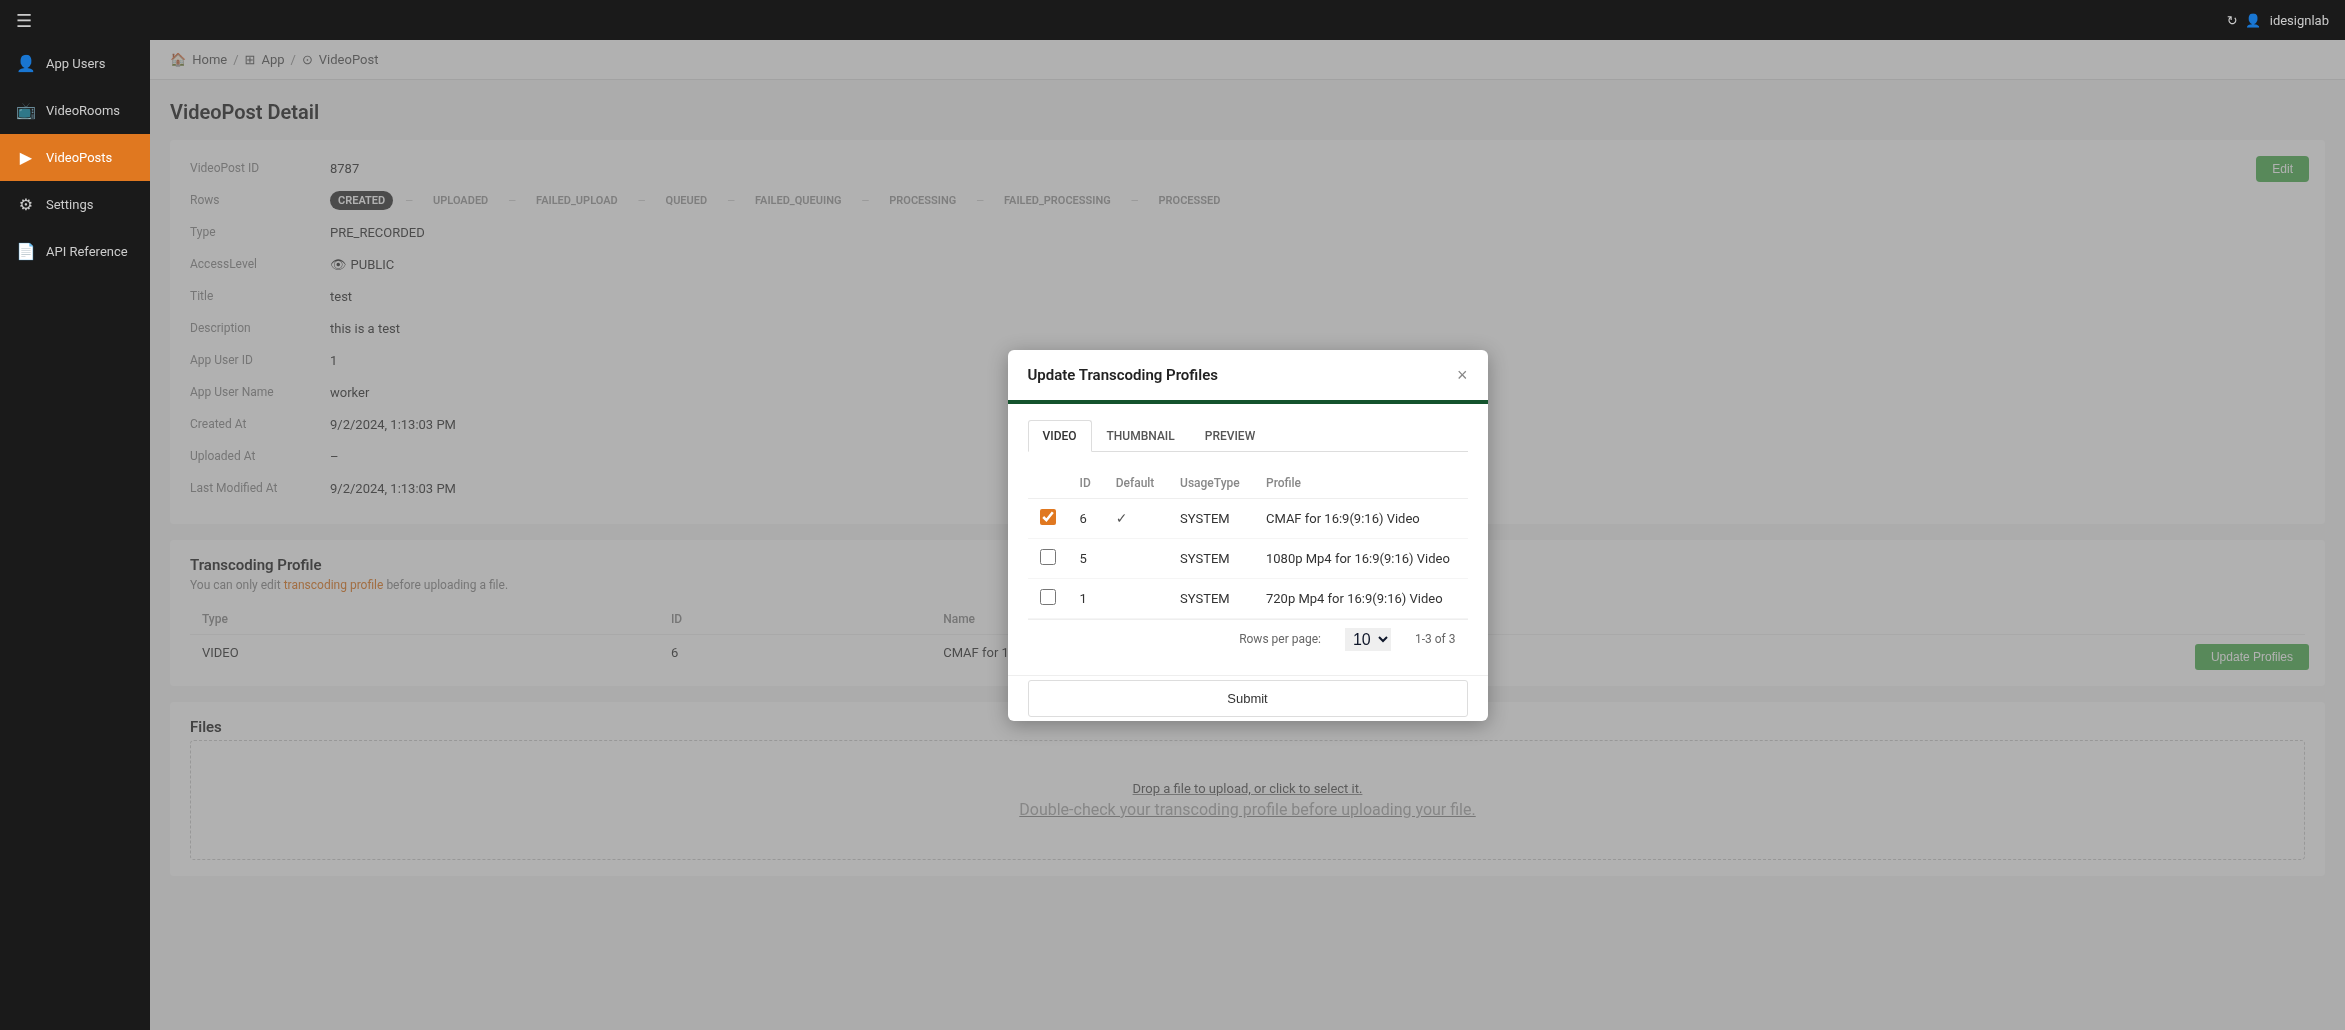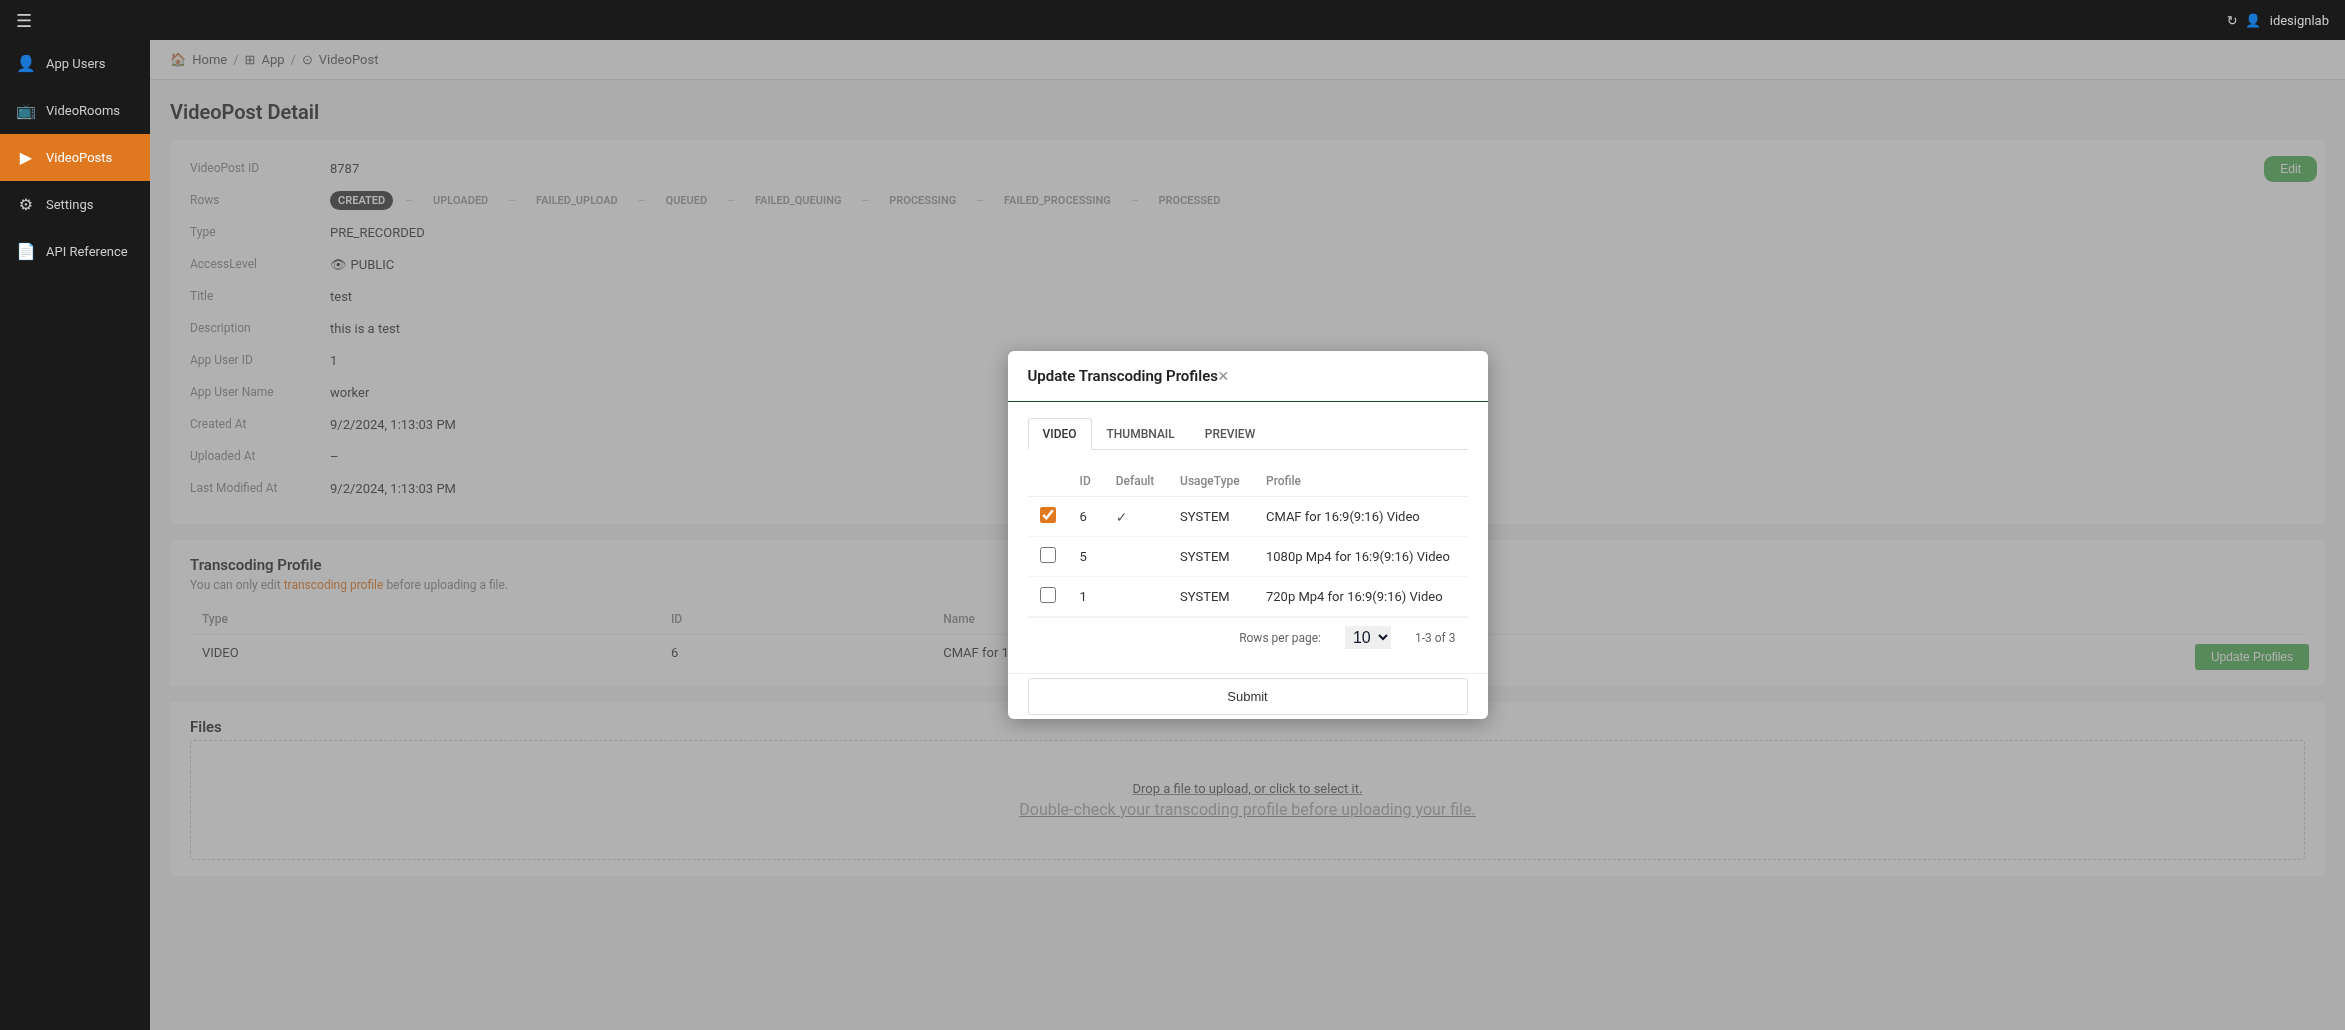--- a/index.html
+++ b/index.html
@@ -66,25 +66,25 @@
 
     
     .page-content { padding: 20px; }
 
     .page-title { font-size: 20px; font-weight: 600; color: #222; margin-bottom: 16px; }
 
     
     .detail-section { background: #fff; border-radius: 4px; padding: 16px 20px; margin-bottom: 16px; position: relative; }
     .edit-btn {
       position: absolute;
-      top: 16px; right: 8px;
+      top: 16px; right: 16px;
       background: #4caf50;
       color: #fff;
       border: none;
-      border-radius: 9px;
+      border-radius: 4px;
       padding: 6px 16px;
       cursor: pointer;
       font-size: 12px;
     }
 
     .detail-row { display: flex; align-items: center; margin-bottom: 8px; min-height: 24px; }
     .detail-label { width: 140px; color: #888; font-size: 12px; flex-shrink: 0; }
     .detail-value { color: #333; font-size: 13px; text-align: right; }
 
     
@@ -156,22 +156,23 @@
       width: 480px;
       max-height: 80vh;
       overflow: hidden;
       box-shadow: 0 4px 20px rgba(0,0,0,0.3);
       display: flex;
       flex-direction: column;
     }
     .modal-header {
       display: flex;
       align-items: center;
+      justify-content: space-between;
       padding: 16px 20px;
-      border-bottom: 1px solid #14532d;
+      border-bottom: 4px solid #14532d;
     }
     .modal-title { font-size: 15px; font-weight: 600; color: #222; }
     .modal-close {
       background: none;
       border: none;
       font-size: 18px;
       cursor: pointer;
       color: #888;
       line-height: 1;
     }

